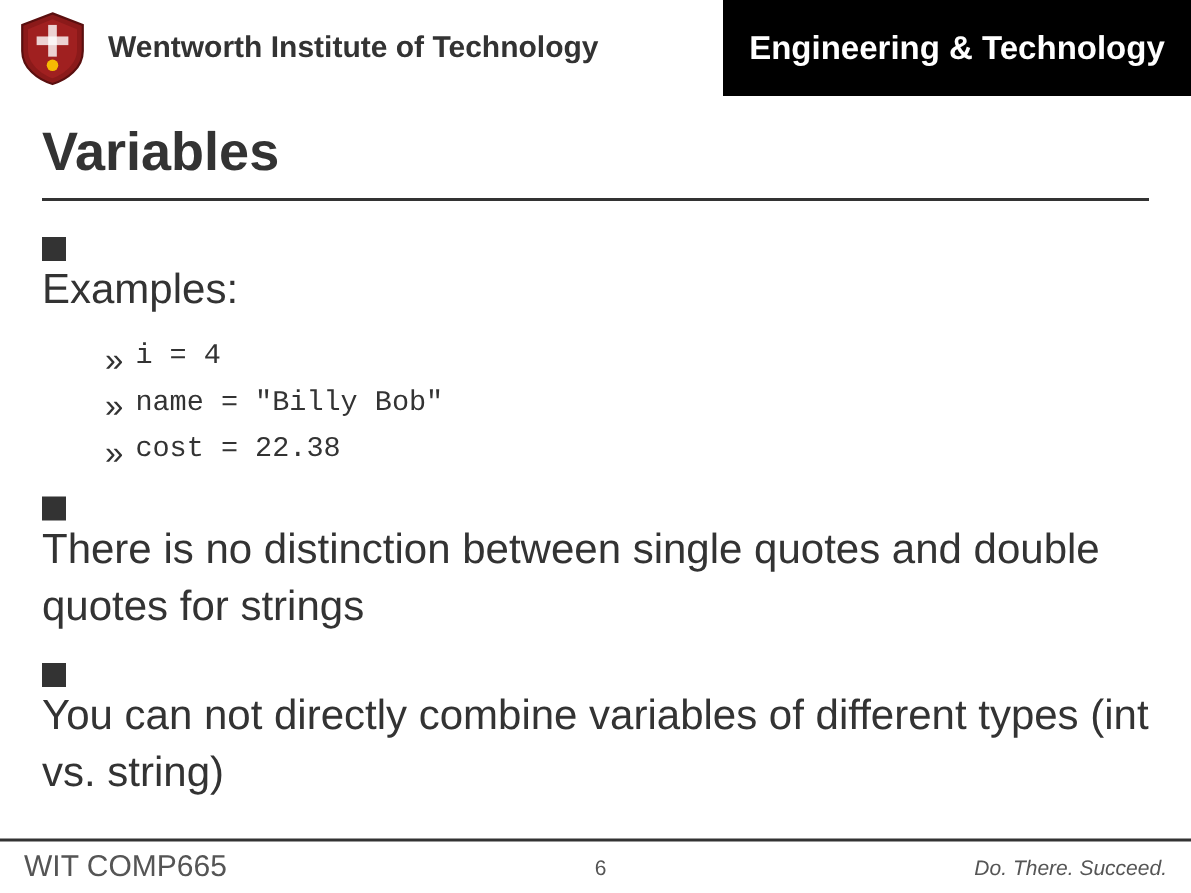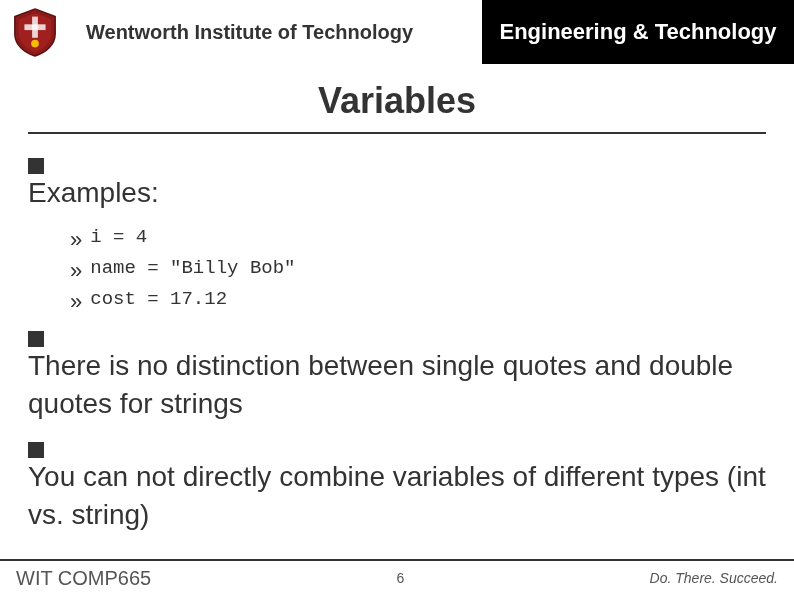--- a/index.html
+++ b/index.html
@@ -23,21 +23,21 @@
       width: 482px;
       background: #ffffff;
       display: flex;
       align-items: center;
       padding-left: 12px;
     }
 
     .header-logo {
       display: flex;
       align-items: center;
-      gap: 28px;
+      gap: 14px;
     }
 
     .logo-shield {
       width: 46px;
       height: 50px;
       flex-shrink: 0;
     }
 
     .header-title {
       font-size: 20px;
@@ -62,21 +62,21 @@
       line-height: 1.2;
     }
 
     
     .content {
       padding: 0 28px;
     }
 
     
     .slide-title {
-      text-align: center;
+      text-align: left;
       font-size: 36px;
       font-weight: bold;
       color: #333333;
       padding: 16px 0 10px;
     }
 
     .title-divider {
       border: none;
       border-top: 2px solid #333333;
       margin: 0 0 18px 0;
@@ -200,21 +200,21 @@
     <div class="sub-bullet-item">
       <span class="sub-bullet-arrow">»</span>
       <span class="sub-bullet-text">i = 4</span>
     </div>
     <div class="sub-bullet-item">
       <span class="sub-bullet-arrow">»</span>
       <span class="sub-bullet-text">name = "Billy Bob"</span>
     </div>
     <div class="sub-bullet-item">
       <span class="sub-bullet-arrow">»</span>
-      <span class="sub-bullet-text">cost = 17.12</span>
+      <span class="sub-bullet-text">cost = 22.38</span>
     </div>
   </div>
 
   <div class="bullet-item">
     <span class="bullet-square"></span>
     <span class="bullet-text">There is no distinction between single quotes and double quotes for strings</span>
   </div>
 
   <div class="bullet-item">
     <span class="bullet-square"></span>

